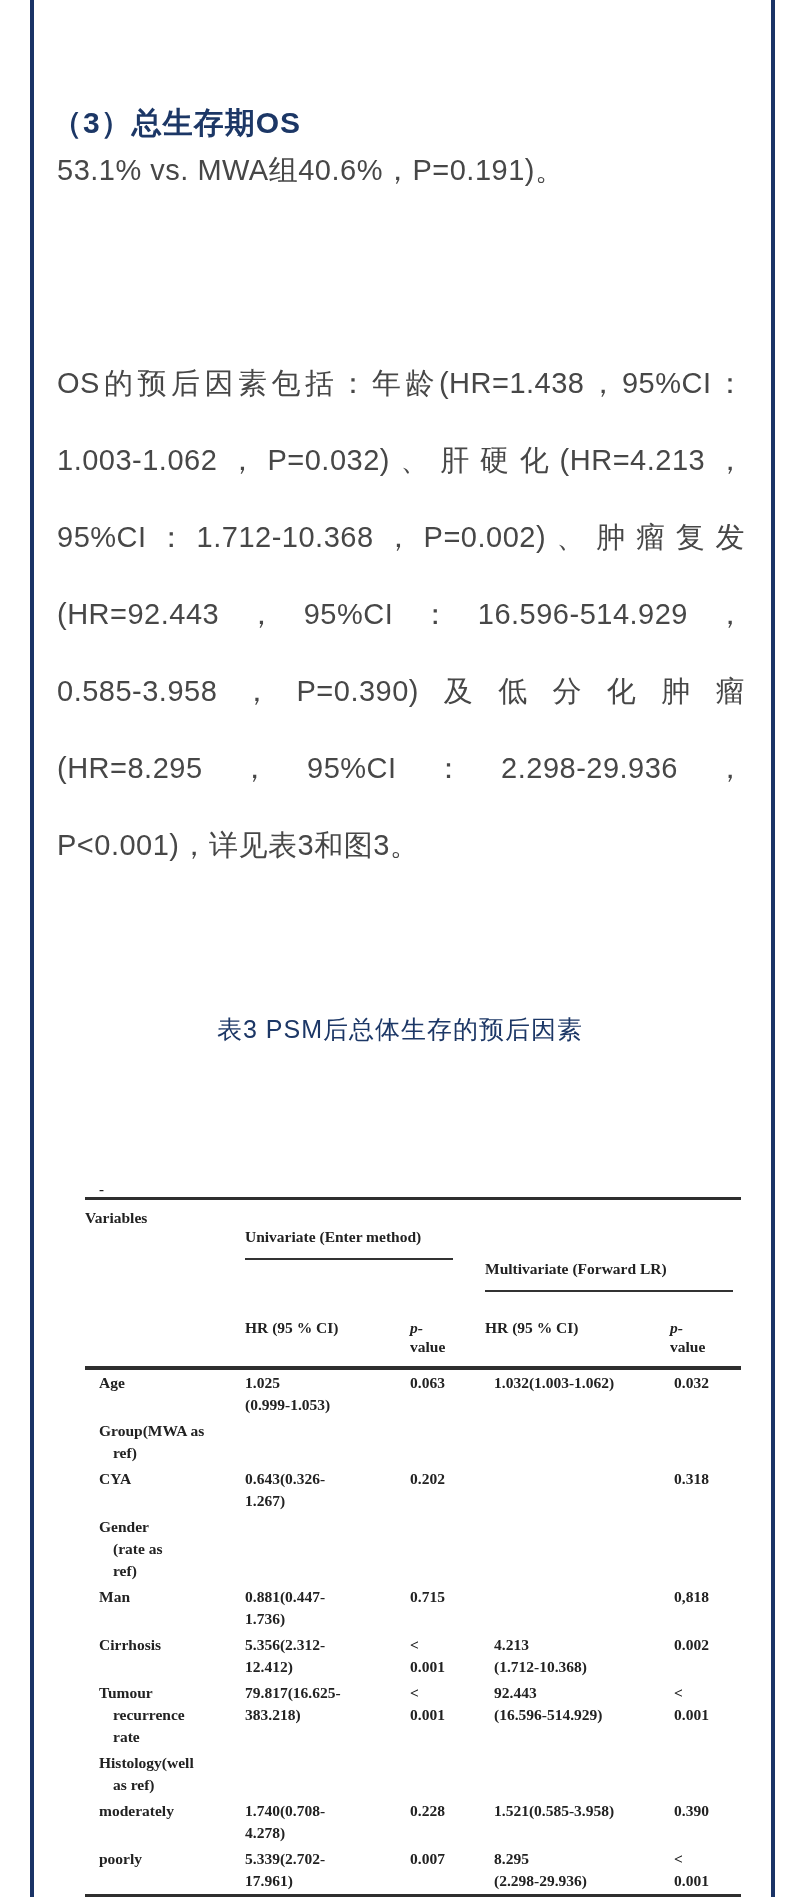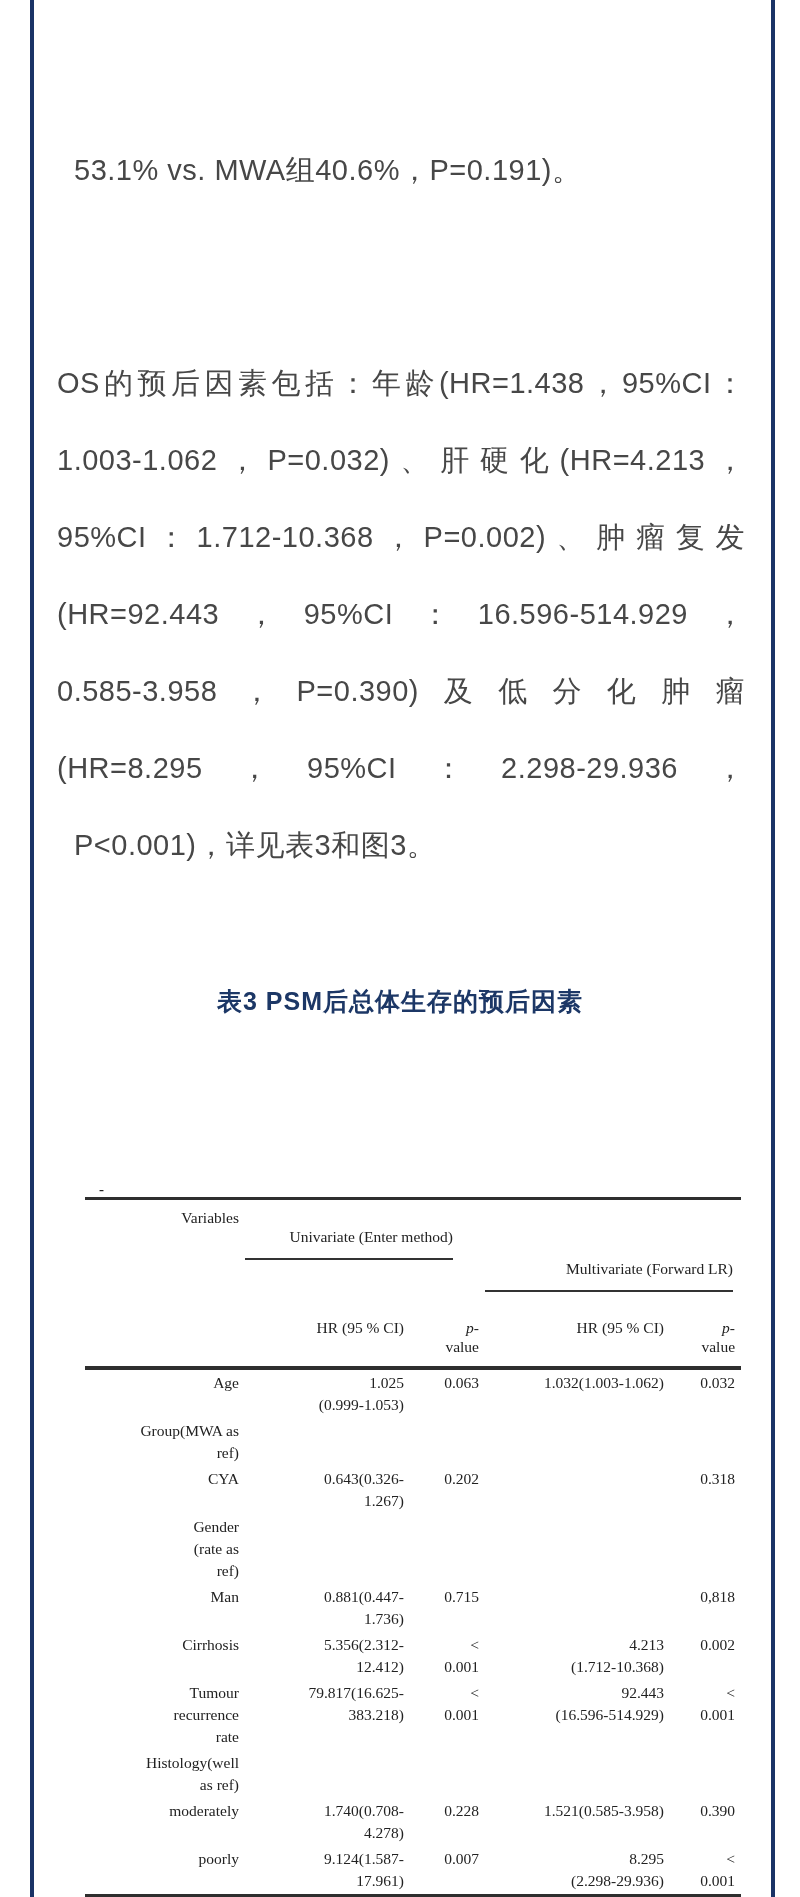--- a/index.html
+++ b/index.html
@@ -5,32 +5,32 @@
   html,body{margin:0;padding:0;background:#ffffff;}
   .page{position:relative;width:800px;height:1897px;background:#ffffff;overflow:hidden;
         font-family:"Liberation Sans",sans-serif;}
   .frame{position:absolute;left:30px;right:25px;top:-20px;bottom:-20px;
          border-left:4px solid #1a3366;border-right:4px solid #1a3366;}
   .heading{position:absolute;left:52px;top:80px;font-size:30px;line-height:36px;
            font-weight:bold;color:#1c3766;letter-spacing:1px;}
   .para{position:absolute;left:57px;width:688px;color:#474747;}
   .para .jline{font-size:29px;line-height:77px;letter-spacing:.5px;white-space:nowrap;
                text-align:justify;text-align-last:justify;text-justify:distribute;}
-  .para .jline.last{text-align:right;text-align-last:left;margin-left:17px;}
+  .para .jline.last{text-align:right;text-align-last:left;}
   .p1{top:132px;}
   .p2{top:345px;}
-  .caption{position:absolute;left:55px;width:690px;top:984px;text-align:center;
-           font-size:25px;line-height:34px;font-weight:bold;color:#1c3766;letter-spacing:1px;}
+  .caption{position:absolute;left:55px;width:690px;top:1012px;text-align:center;
+           font-size:25px;line-height:34px;font-weight:normal;color:#1c3766;letter-spacing:1px;}
   .scan{position:absolute;left:85px;top:1183px;width:656px;color:#222222;
         font-family:"Liberation Serif",serif;font-weight:700;filter:blur(.35px);}
   .stray-dash{height:14px;line-height:12px;padding-left:14px;font-size:15px;}
   table.t3{width:656px;border-collapse:collapse;table-layout:fixed;
            border-top:3px solid #2e2e2e;border-bottom:4px solid #2e2e2e;}
-  table.t3 th,table.t3 td{font-size:15.5px;text-align:right;vertical-align:top;
-           font-weight:400;white-space:pre-line;}
+  table.t3 th,table.t3 td{font-size:15.5px;text-align:left;vertical-align:top;
+           font-weight:700;white-space:pre-line;}
   thead th{padding:8px 6px 0 0;line-height:19px;}
   thead tr.gr th{height:44px;}
   thead{border-bottom:4px solid #2e2e2e;}
   .gh-inner{border-bottom:2px solid #333333;padding-bottom:12px;}
   .gh-inner.u{margin-right:26px;}
   .gh-inner.m{margin-right:2px;margin-top:32px;}
   thead tr.sub th{padding-top:7px;padding-bottom:10px;}
   .pit{font-style:italic;}
   .pval-line2{display:block;}
   tbody td{padding:2px 6px 2px 0;line-height:22px;}
@@ -38,20 +38,21 @@
   td.c-hr4{padding-left:9px;}
   td.c-p5{padding-left:4px;}
   td.c-hr2,td.c-p3{padding-left:0;}
 </style>
 </head>
 <body>
 
 <div class="page">
   <div class="frame"></div>
 
+  <h2 class="heading">（3）总生存期OS</h2>
 
   <div class="para p1">
     <div class="jline last">53.1% vs. MWA组40.6%，P=0.191)。</div>
   </div>
 
   <div class="para p2">
     <div class="jline">OS的预后因素包括：年龄(HR=1.438，95%CI：</div>
     <div class="jline">1.003-1.062，P=0.032)、肝硬化(HR=4.213，</div>
     <div class="jline">95%CI：1.712-10.368，P=0.002)、肿瘤复发</div>
     <div class="jline">(HR=92.443，95%CI：16.596-514.929，</div>
@@ -166,21 +167,21 @@
         <tr>
           <td class="c-var">moderately</td>
           <td class="c-hr2">1.740(0.708-
 4.278)</td>
           <td class="c-p3">0.228</td>
           <td class="c-hr4">1.521(0.585-3.958)</td>
           <td class="c-p5">0.390</td>
         </tr>
         <tr>
           <td class="c-var">poorly</td>
-          <td class="c-hr2">9.124(1.587-
+          <td class="c-hr2">5.339(2.702-
 17.961)</td>
           <td class="c-p3">0.007</td>
           <td class="c-hr4">8.295
 (2.298-29.936)</td>
           <td class="c-p5">&lt;
 0.001</td>
         </tr>
       </tbody>
     </table>
   </div>

